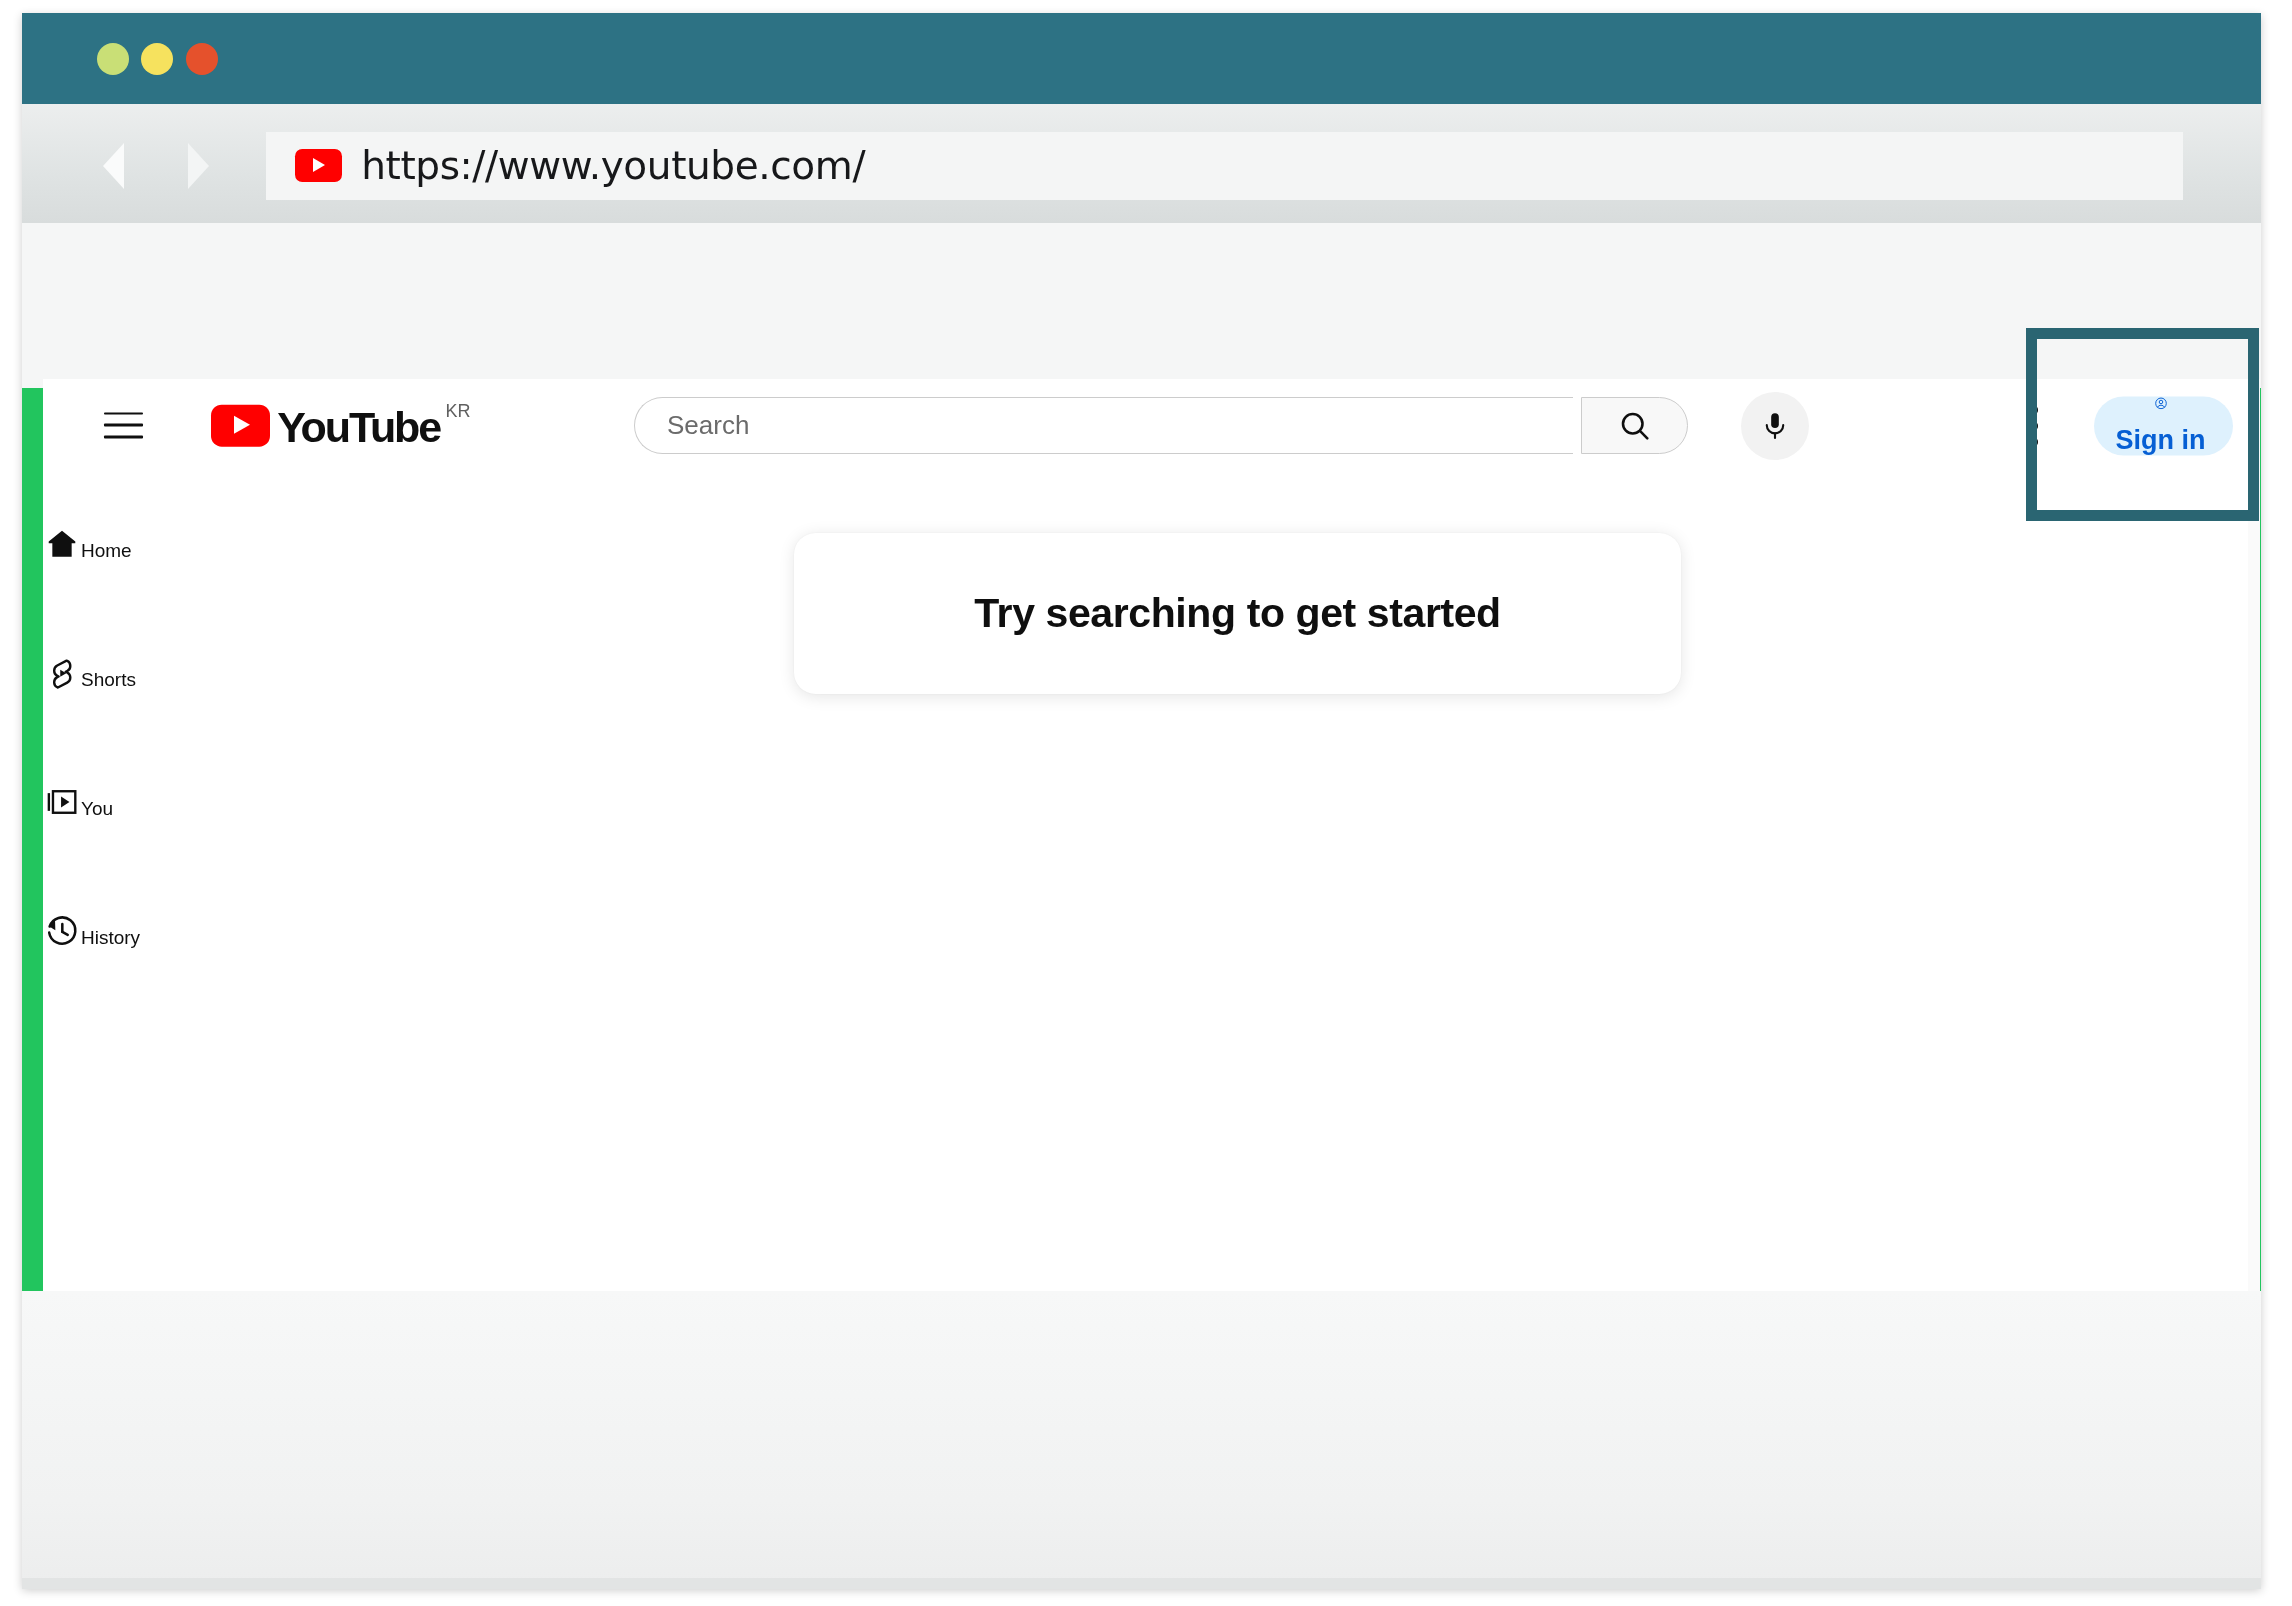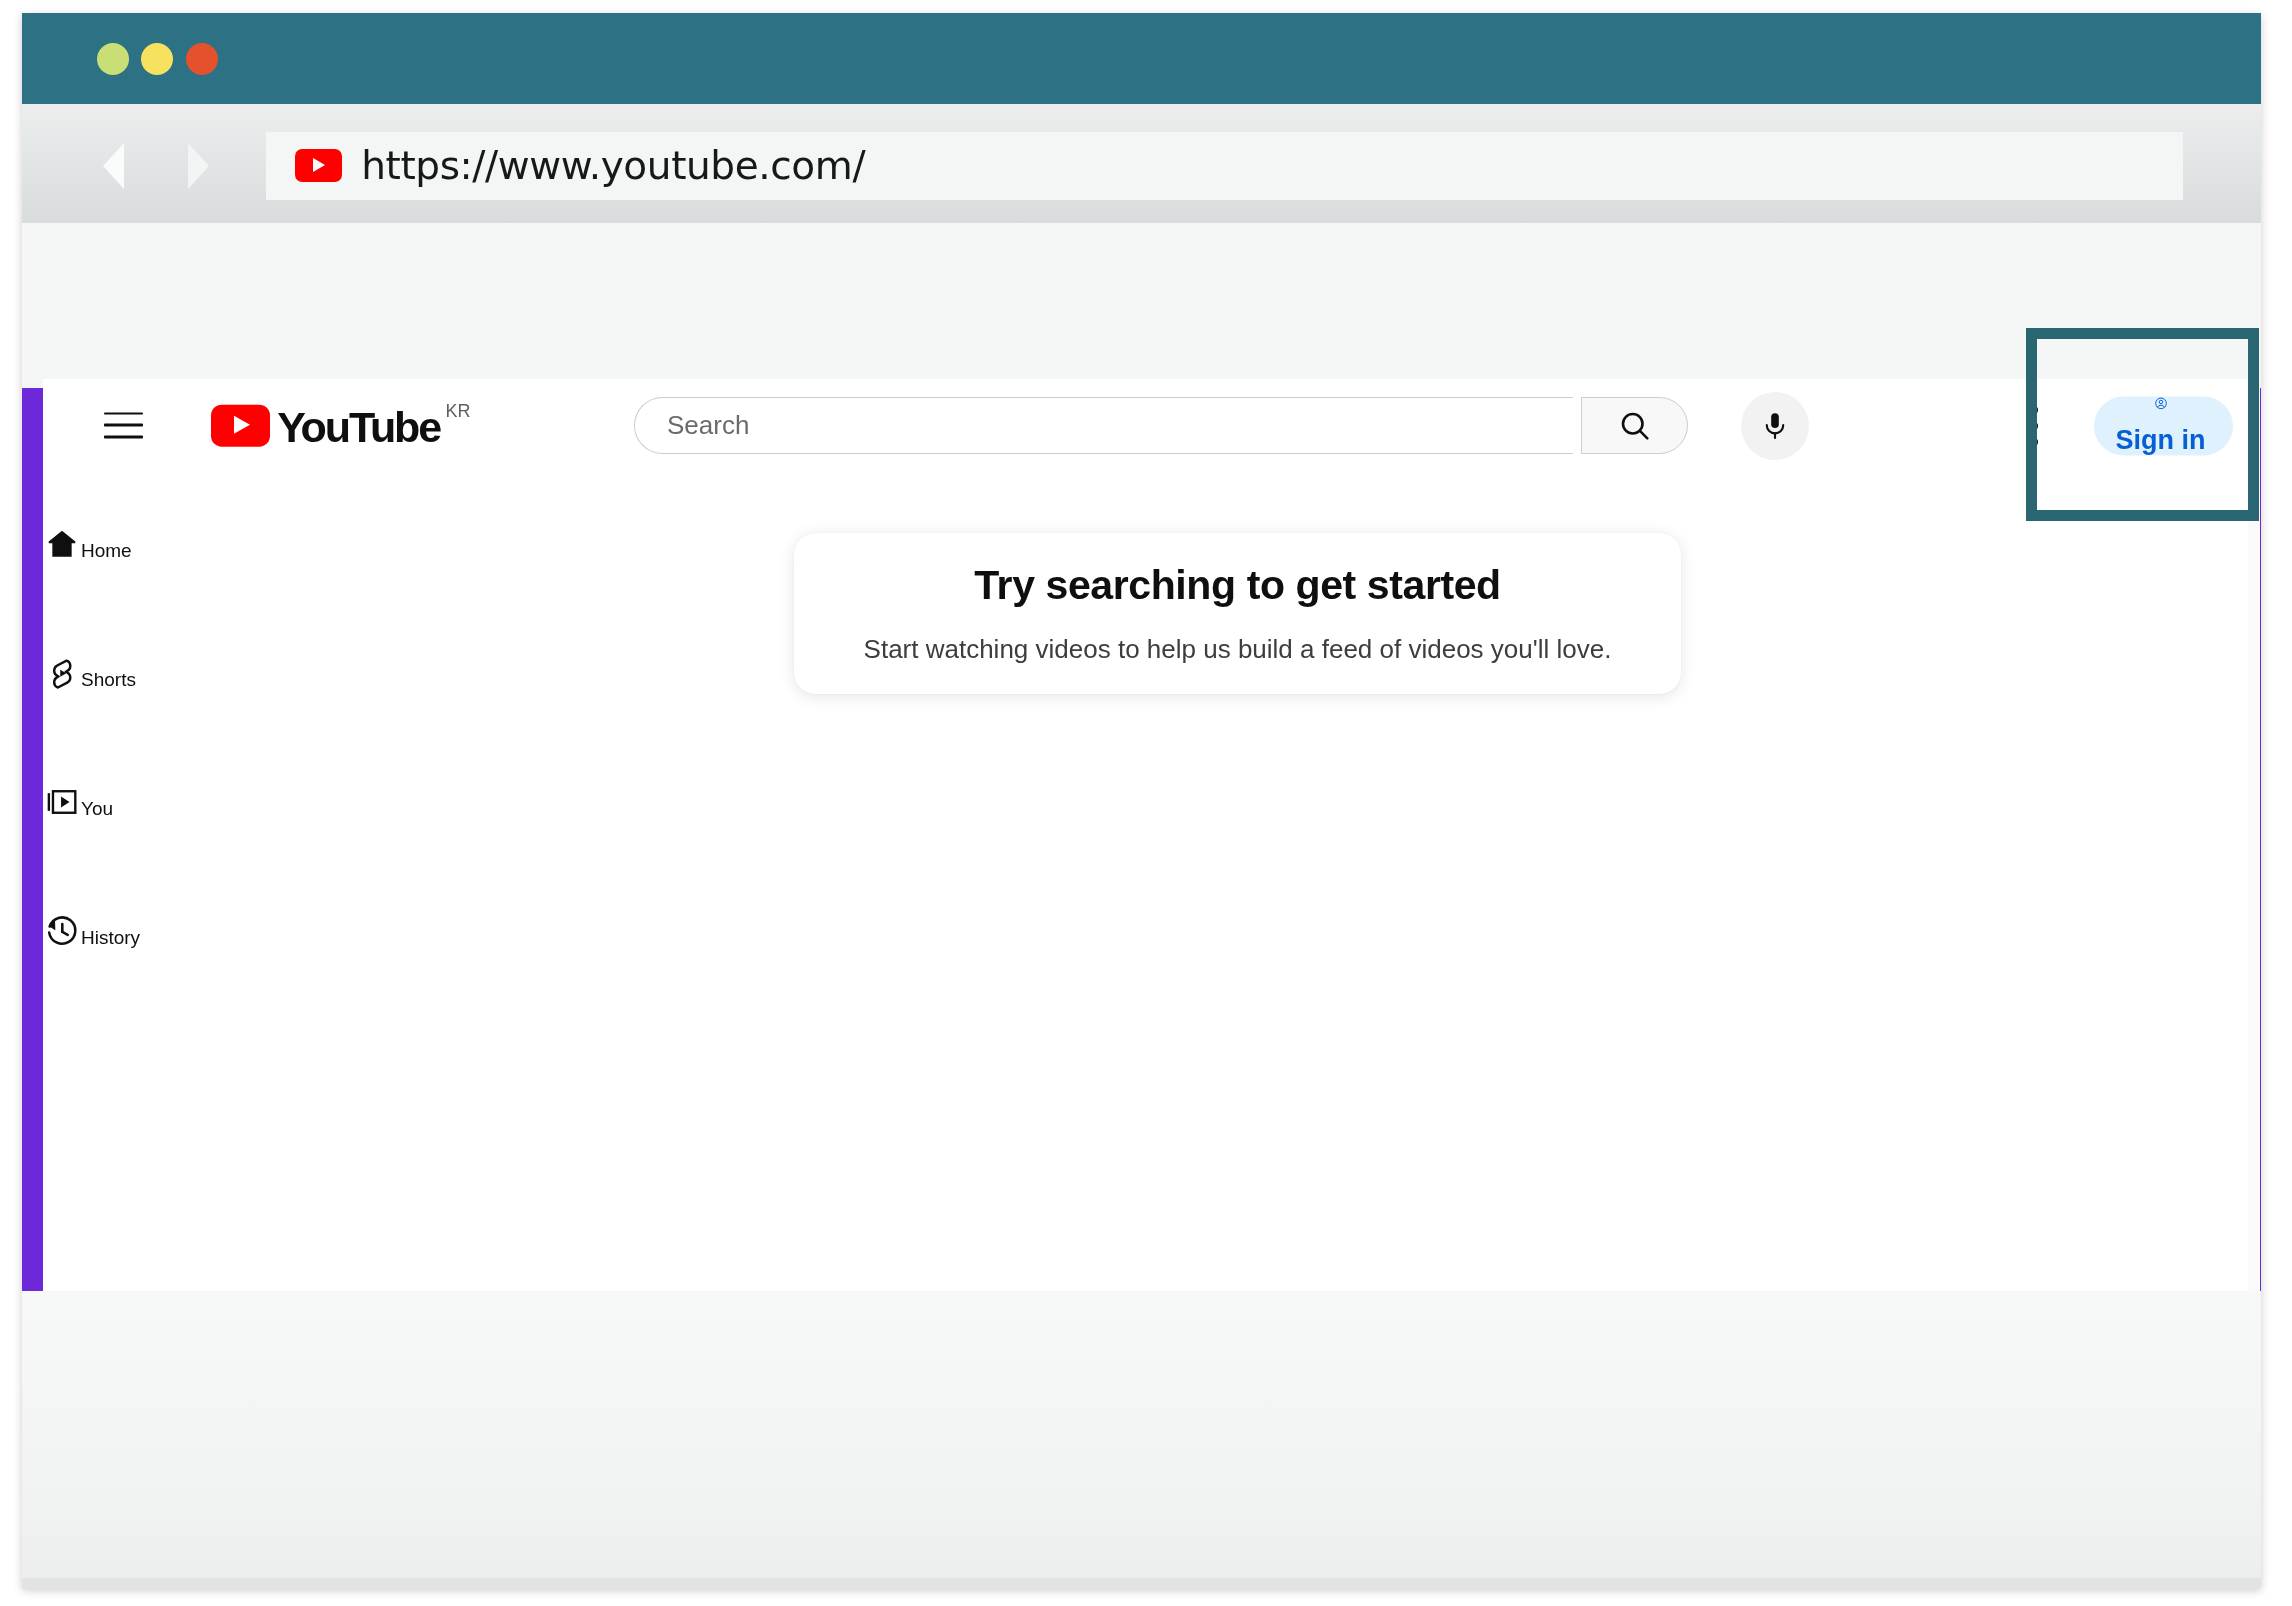--- a/index.html
+++ b/index.html
@@ -23,21 +23,21 @@
     background: #ffffff;
   }
 
   
   #browser-window {
     position: absolute;
     left: 21.5px;
     top: 12.5px;
     width: 2239px;
     height: 1576px;
-    background: #6d28d9;
+    background: #22c55e;
     box-shadow: 0 1.8px 9px rgba(0,0,0,0.20);
     overflow: hidden;
   }
 
   
   #title-bar {
     position: absolute;
     left: 0; top: 0;
     width: 2239px;
     height: 91px;
@@ -501,21 +501,20 @@
               <line x1="12.2" y1="12.5" x2="15.6" y2="14.4" stroke="#0f0f0f" stroke-width="1.6" stroke-linecap="round"></line>
             </svg>
           </div>
           <div class="side-label">History</div>
         </div>
 
       </div>
 
       <div id="empty-card">
         <div id="card-title">Try searching to get started</div>
-        <div id="card-subtitle">Start watching videos to help us build a feed of videos you'll love.</div>
       </div>
 
     </div>
 
     <div id="scroll-gutter"></div>
     <div id="below-page"></div>
     <div id="window-bottom-edge"></div>
 
   </div>
 

